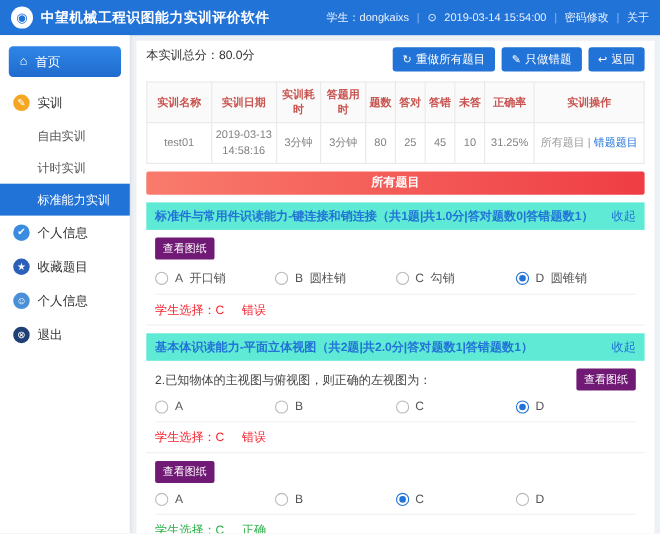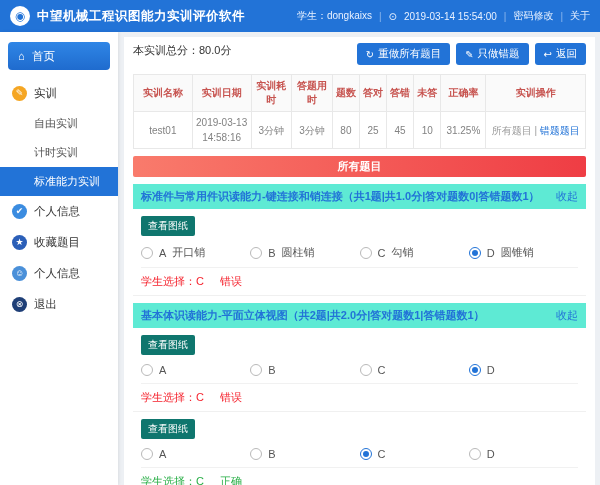--- a/index.html
+++ b/index.html
@@ -40,21 +40,21 @@
   .act-link { color:#2273d7; }
 
   .banner { margin-top:7px; height:21px; line-height:21px; background:linear-gradient(90deg,#f97b6c,#ef3d44); color:#fff; text-align:center; font-size:11px; border-radius:2px; font-weight:bold; }
 
   .group-header { margin-top:7px; background:#5eead4; display:flex; justify-content:space-between; align-items:center; padding:5px 8px; font-size:11px; }
   .group-title { color:#2273d7; font-weight:bold; }
   .collapse { color:#2273d7; font-weight:normal; }
 
   .question { padding:3px 8px 0; border-bottom:1px solid #f0f0f0; }
   .q-line { display:flex; justify-content:space-between; align-items:center; font-size:11px; color:#444; padding:4px 0; }
-  .view-btn { background:#0f766e; color:#fff; border:none; border-radius:2px; font-size:10px; padding:3px 7px; cursor:pointer; font-family:inherit; flex-shrink:0; }
+  .view-btn { background:#701a75; color:#fff; border:none; border-radius:2px; font-size:10px; padding:3px 7px; cursor:pointer; font-family:inherit; flex-shrink:0; }
   .options { display:flex; padding:5px 0 7px; }
   .option { width:25%; display:flex; align-items:center; gap:6px; font-size:11px; color:#555; cursor:pointer; }
   .radio { width:12px; height:12px; border:1px solid #b9b9b9; border-radius:50%; background:#fff; position:relative; flex-shrink:0; }
   .radio.checked { border-color:#2273d7; }
   .radio.checked::after { content:""; position:absolute; left:2px; top:2px; right:2px; bottom:2px; background:#2273d7; border-radius:50%; }
   .answer { border-top:1px solid #f1f1f1; padding:6px 0; font-size:11px; display:flex; gap:16px; color:#f5222d; }
   .answer.right { color:#27ae45; }
 </style>
 </head>
 <body>
@@ -215,20 +215,21 @@
         <span>错误</span>
       </div>
     </div>
 
     <div class="group-header">
       <span class="group-title">基本体识读能力-平面立体视图（共2题|共2.0分|答对题数1|答错题数1）</span>
       <a class="collapse">收起</a>
     </div>
     <div class="question">
       <div class="q-line">
+        <span class="q-text">2.已知物体的主视图与俯视图，则正确的左视图为：</span>
         <button class="view-btn">查看图纸</button>
       </div>
       <div class="options">
         <label class="option">
           <span class="radio"></span>
           <span>A</span>
         </label>
         <label class="option">
           <span class="radio"></span>
           <span>B</span>

